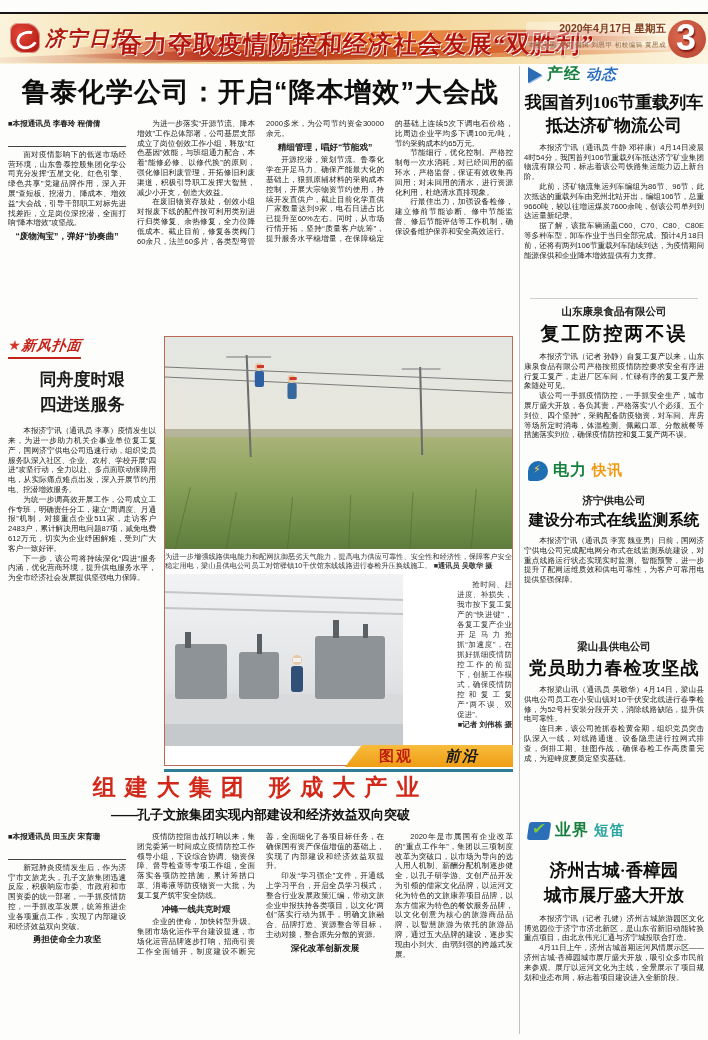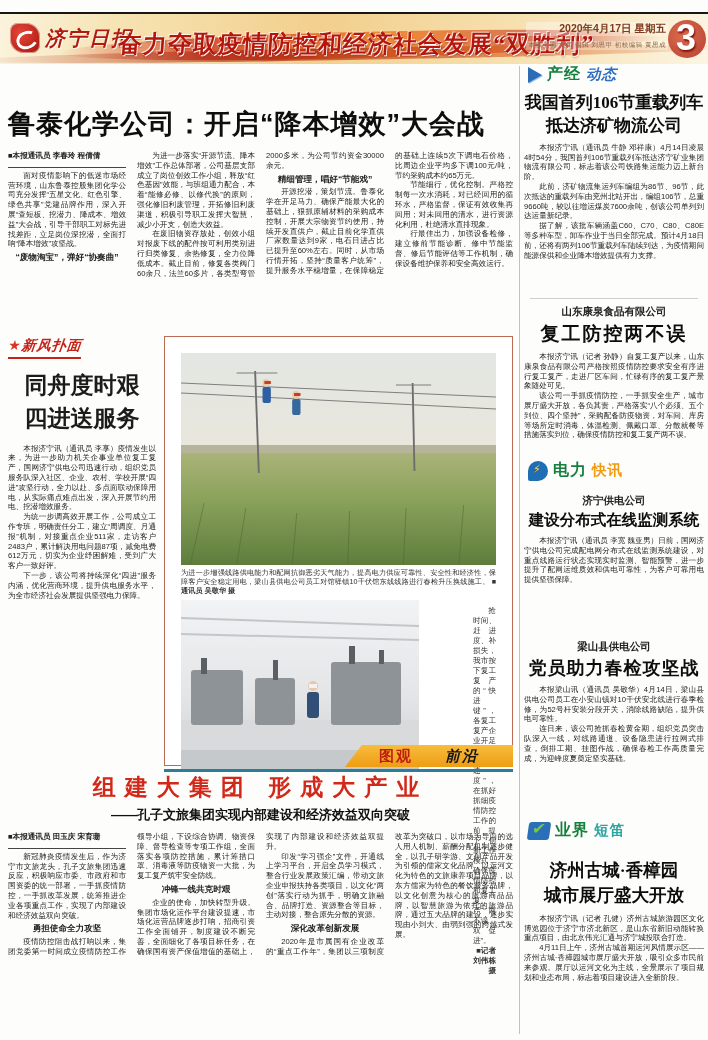--- a/index.html
+++ b/index.html
@@ -36,44 +36,44 @@
   .pagenum-wrap{position:absolute;right:2px;top:2px;width:40px;height:46px;z-index:3;}
   .pagenum-blob{position:absolute;inset:4px 0 4px 2px;border-radius:50%;
     background:radial-gradient(circle at 40% 40%,#d9543a,#a92312);opacity:.85;}
   .pagenum{position:absolute;left:0;top:1px;width:40px;text-align:center;font-size:36px;font-weight:900;
     color:#fff;text-shadow:1px 2px 2px #7d150a;}
 
   
   .bodytext{font-size:7.6px;line-height:9.8px;text-align:justify;color:#222;}
   .bodytext p{margin:0;text-indent:2em;}
   .byline{font-weight:bold;text-indent:0 !important;border-bottom:1px solid #444;
-    padding-bottom:6px;margin-bottom:3px !important;}
+    padding-bottom:17px;margin-bottom:3px !important;}
   .subhead{font-weight:bold;text-align:center;text-indent:0 !important;
     font-size:8.6px;margin:4px 0 3px !important;}
   .credit{font-weight:bold;}
 
   
   .v-divider{position:absolute;left:519px;top:66px;height:968px;width:1px;background:#c2c2c2;}
 
   .top-article{position:absolute;left:8px;top:74px;width:505px;}
-  .top-headline{font-size:27px;font-weight:900;letter-spacing:1px;
-    color:#0e0e0e;white-space:nowrap;margin-top:32px;}
+  .top-headline{font-size:27px;font-weight:900;letter-spacing:1px;text-align:center;
+    color:#0e0e0e;white-space:nowrap;}
   .top-cols{margin-top:9px;height:204px;column-count:4;column-gap:11px;overflow:hidden;}
 
   .mid-row{position:absolute;left:8px;top:336px;width:505px;height:430px;}
   .xf-col{position:absolute;left:0;top:0;width:148px;height:430px;overflow:hidden;}
   .xf-badge{color:#c6231a;font-weight:900;font-style:italic;font-size:14px;letter-spacing:1px;
     border-bottom:2px double #c6231a;padding-bottom:2px;display:inline-block;transform:skewX(-6deg);}
   .xf-star{color:#d8352a;font-style:normal;}
-  .xf-headline{margin:10px 0 8px;text-align:center;font-weight:900;font-size:23px;line-height:1.45;
-    font-family:Liberation Serif, serif;}
+  .xf-headline{margin:10px 0 8px;text-align:center;font-weight:900;font-size:17px;line-height:1.45;
+    font-family:Liberation Mono, monospace;}
   .xf-body{height:318px;overflow:hidden;}
 
   .photo-block{position:absolute;left:156px;top:0;width:349px;height:430px;
-    border:1px solid #bb6a55;box-sizing:border-box;padding:16px;background:#fff;}
+    border:1px solid #bb6a55;box-sizing:border-box;padding:0;background:#fff;}
   .photo1{width:100%;height:212px;display:block;}
   .photo-caption{margin-top:3px;font-size:7.2px;line-height:9.2px;text-align:justify;color:#333;}
   .photo2-row{margin-top:4px;display:flex;height:172px;}
   .photo2{width:238px;height:172px;flex:0 0 auto;display:block;}
   .photo2-side{flex:1;padding:6px 0 2px 6px;display:flex;flex-direction:column;font-size:7.6px;
     line-height:10px;text-align:justify;color:#333;margin-left:48px;}
   .photo2-side p{margin:0;text-indent:2em;}
   .photo2-credit{margin-top:auto;text-align:right;font-weight:bold;text-indent:0 !important;}
   .qianyan-badge{position:absolute;right:-1px;bottom:-2px;width:168px;height:22px;z-index:4;
     background:linear-gradient(#f8bc3c,#ee9d15);clip-path:polygon(10% 0,100% 0,100% 100%,0 100%);

